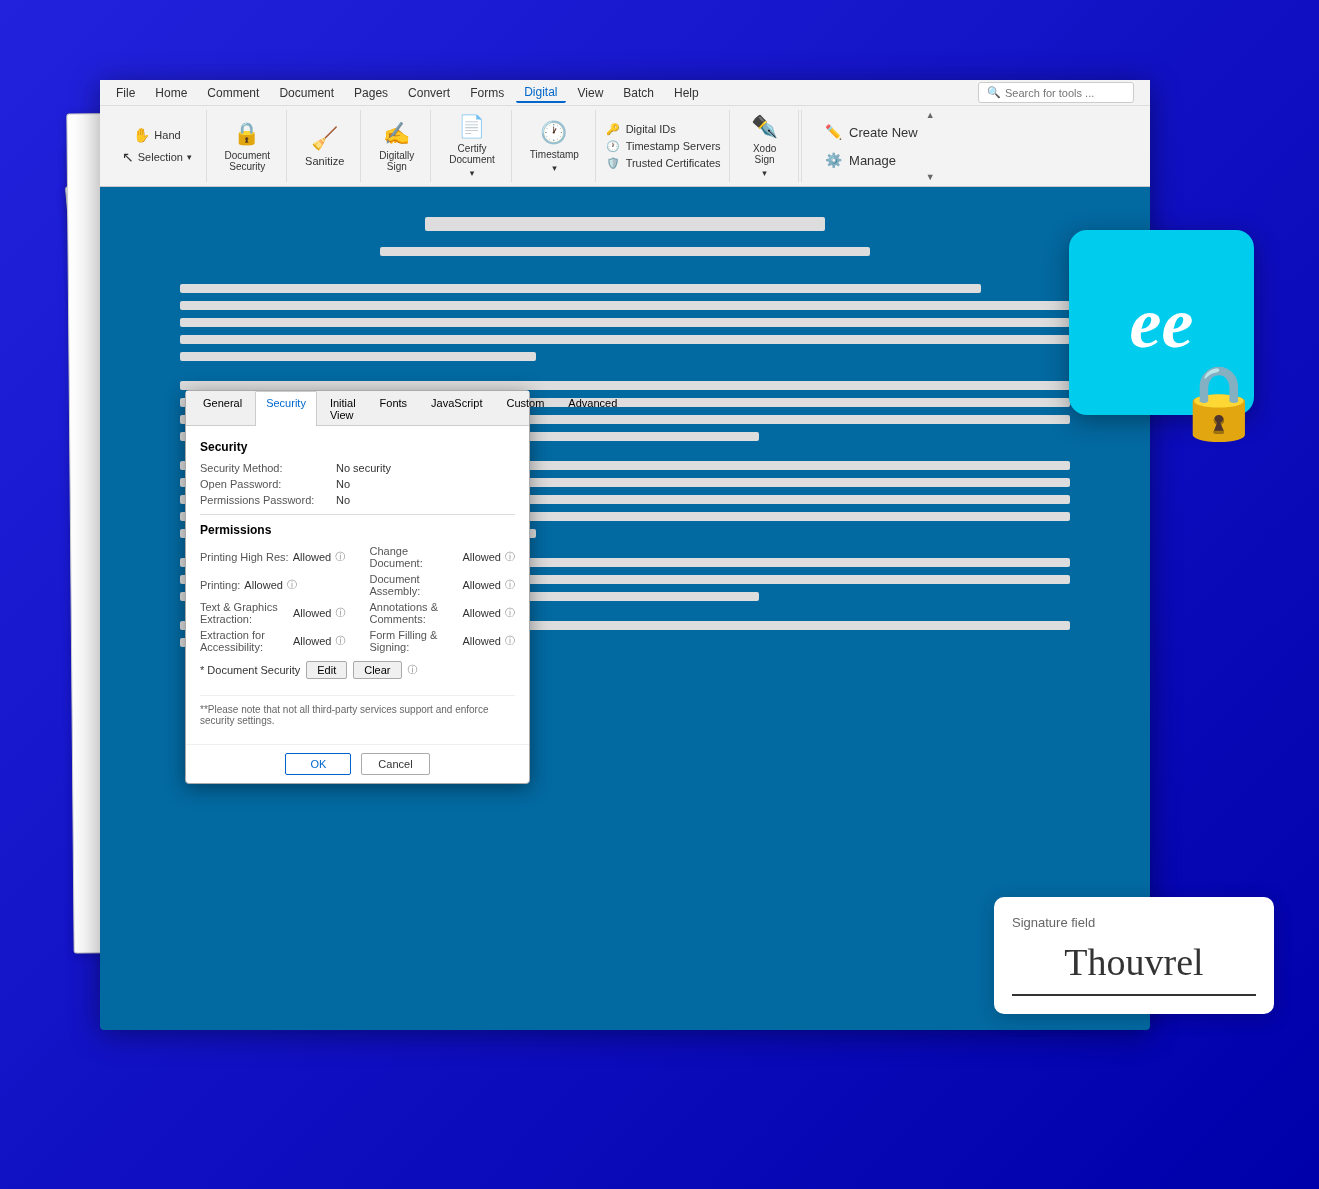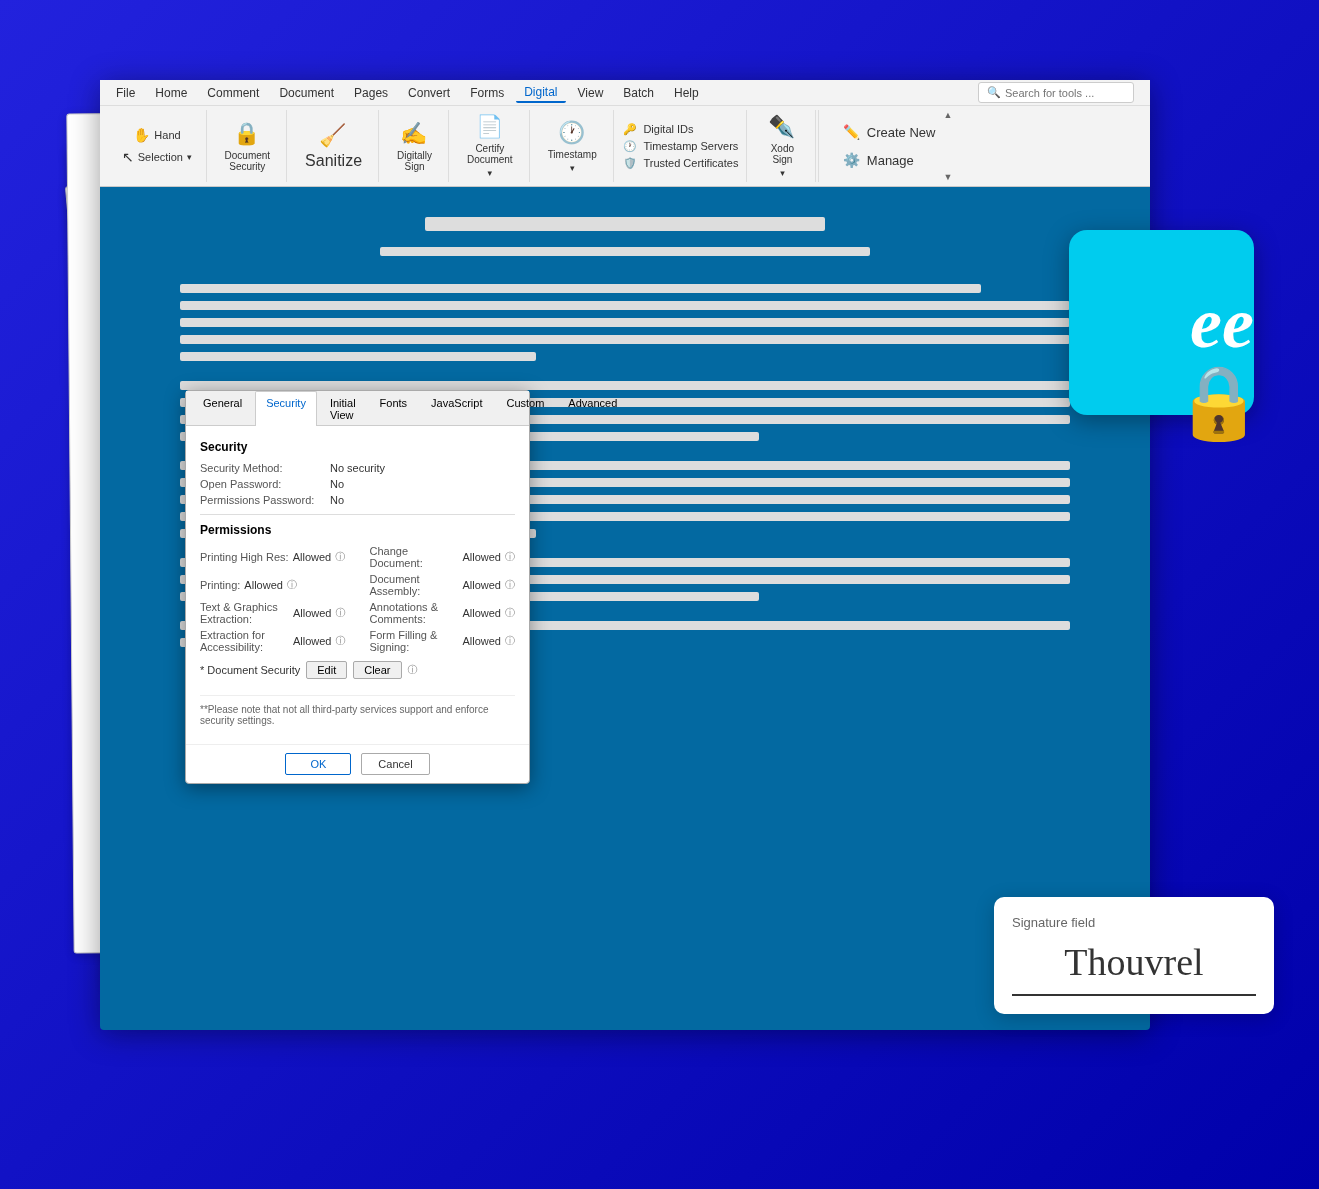--- a/index.html
+++ b/index.html
@@ -211,20 +211,21 @@
       margin-bottom: 4px;
     }
     .prop-label {
       width: 130px;
       color: #555;
       font-size: 11px;
     }
     .prop-value {
       color: #333;
       font-size: 11px;
+      margin-left: 6px;
     }
     .divider {
       border: none;
       border-top: 1px solid #ddd;
       margin: 8px 0;
     }
     .perm-grid {
       display: grid;
       grid-template-columns: 1fr 1fr;
       gap: 4px 24px;
@@ -355,21 +356,21 @@
       <div class="toolbar-group">
         <div class="tool-btn">
           <span style="font-size:22px;">🔒</span>
           <span style="font-size:10px;text-align:center;">Document<br>Security</span>
         </div>
       </div>
 
       <div class="toolbar-group">
         <div class="tool-btn">
           <span style="font-size:22px;">🧹</span>
-          <span style="font-size:16px;">Sanitize</span>
+          <span style="font-size:11px;">Sanitize</span>
         </div>
       </div>
 
       <div class="toolbar-group">
         <div class="tool-btn">
           <span style="font-size:22px;color:#0066cc;">✍️</span>
           <span style="font-size:10px;text-align:center;">Digitally<br>Sign</span>
         </div>
       </div>
 
@@ -455,21 +456,21 @@
     <div class="line full"></div>
     <div class="line full"></div>
     <div class="line medium"></div>
     <div style="height:12px;"></div>
     <div class="line full"></div>
     <div class="line short" style="width:30%;"></div>
   </div>
 
 </div>
 
-<div style="position:absolute;top:230px;right:65px;width:185px;height:185px;background:#00ccee;border-radius:18px;display:flex;align-items:center;justify-content:flex-end;box-shadow:0 6px 25px rgba(0,0,0,0.35);z-index:10;">
+<div style="position:absolute;top:230px;right:65px;width:185px;height:185px;background:#00ccee;border-radius:18px;display:flex;align-items:center;justify-content:center;box-shadow:0 6px 25px rgba(0,0,0,0.35);z-index:10;">
   <span style="font-size:72px;color:white;font-style:italic;font-weight:bold;font-family:Georgia,serif;line-height:1;">ee</span>
   <div style="position:absolute;bottom:-30px;right:-10px;font-size:72px;">🔒</div>
 </div>
 
 <div style="position:absolute;bottom:175px;right:45px;width:280px;background:white;border-radius:10px;padding:18px;box-shadow:0 4px 20px rgba(0,0,0,0.2);z-index:10;">
   <div style="font-size:13px;color:#666;margin-bottom:10px;">Signature field</div>
   <div style="border-bottom:2px solid #333;padding-bottom:10px;font-family:'Brush Script MT',cursive;font-size:38px;color:#333;text-align:center;">Thouvrel</div>
 </div>
 
 <div class="dialog-overlay">

